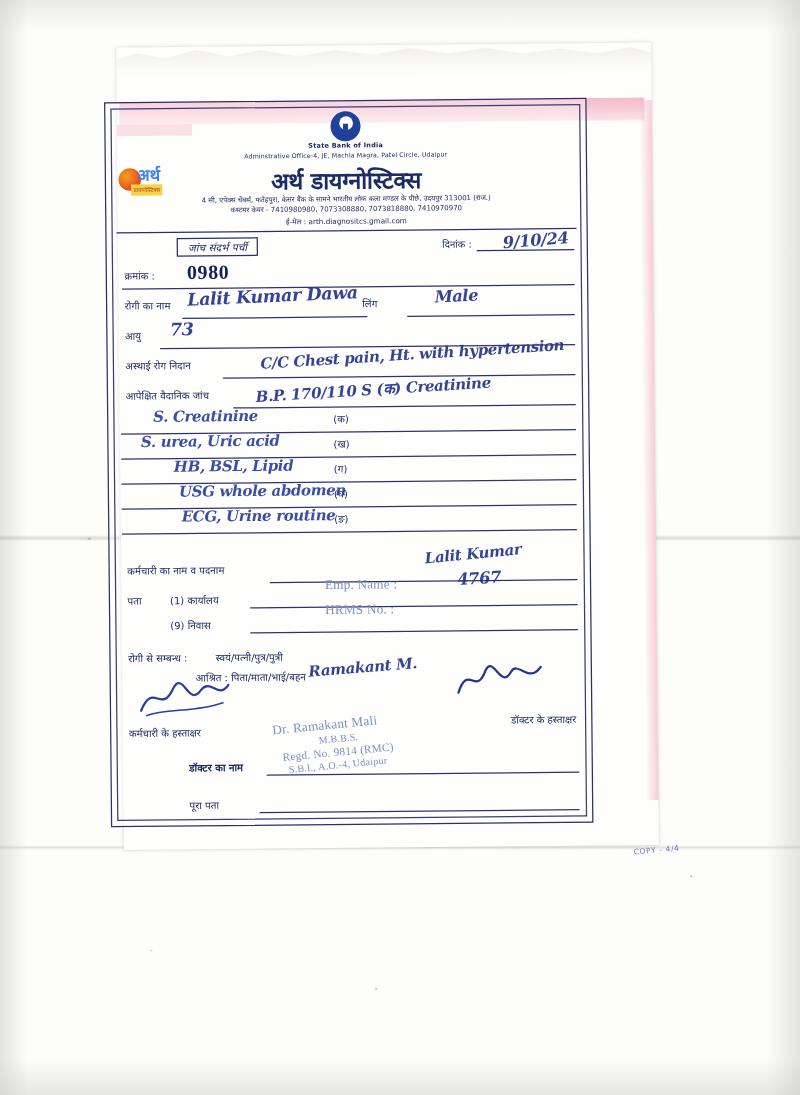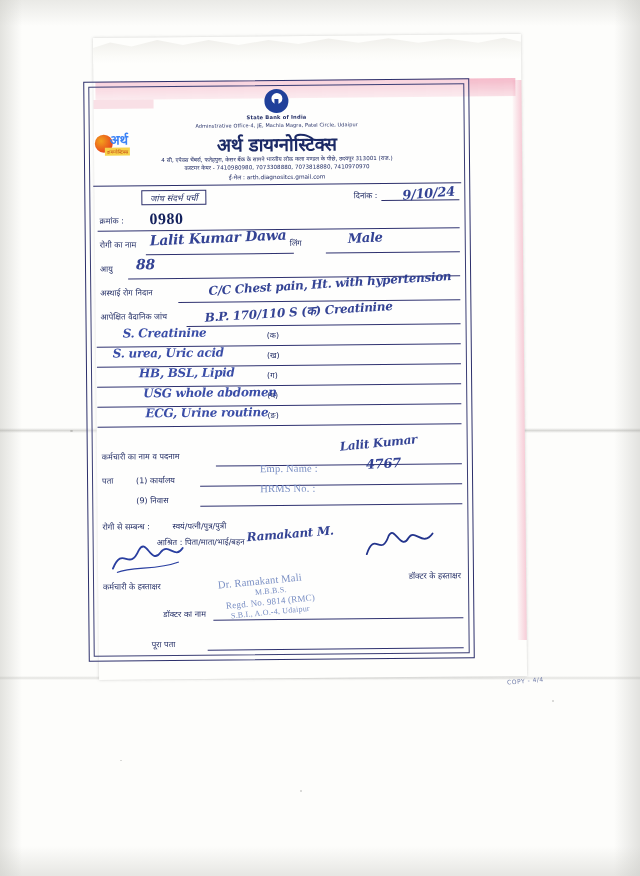--- a/index.html
+++ b/index.html
@@ -385,21 +385,21 @@
 
     <div class="row-label" style="left:14px; top:156px;">रोगी का नाम</div>
     <div class="rule" style="left:60px; top:172px; width:148px;"></div>
     <div class="row-label" style="left:204px; top:156px;">लिंग</div>
     <div class="rule" style="left:240px; top:172px; width:134px;"></div>
     <div class="hw dk" style="left:64px; top:148px; font-size:14px; transform:rotate(-2deg);">Lalit Kumar Dawa</div>
     <div class="hw dk" style="left:262px; top:150px; font-size:13px; transform:rotate(-2deg);">Male</div>
 
     <div class="row-label" style="left:14px; top:180px;">आयु</div>
     <div class="rule" style="left:42px; top:196px; width:332px;"></div>
-    <div class="hw dk" style="left:50px; top:174px; font-size:14px;">88</div>
+    <div class="hw dk" style="left:50px; top:174px; font-size:14px;">73</div>
 
     <div class="row-label" style="left:14px; top:204px;">अस्थाई रोग निदान</div>
     <div class="rule" style="left:92px; top:220px; width:282px;"></div>
     <div class="hw dk" style="left:122px; top:196px; font-size:12px; transform:rotate(-3deg);">C/C Chest pain, Ht. with hypertension</div>
 
     <div class="row-label" style="left:14px; top:228px;">आपेक्षित वैदानिक जांच</div>
     <div class="rule" style="left:100px; top:244px; width:274px;"></div>
     <div class="hw dk" style="left:118px; top:222px; font-size:12px; transform:rotate(-3deg);">B.P. 170/110  S (क) Creatinine</div>
 
     <div class="bracket" style="left:180px; top:248px;">(क)</div>
@@ -453,21 +453,21 @@
     <div class="row-label" style="left:14px; top:498px;">कर्मचारी के हस्ताक्षर</div>
     <div class="row-label" style="right:12px; top:490px;">डॉक्टर के हस्ताक्षर</div>
 
     <div style="position:absolute; left:130px; top:494px; transform:rotate(-5deg);">
       <div class="preprint big" style="position:relative; left:0; top:0;">Dr. Ramakant Mali</div>
       <div class="preprint sm" style="position:relative; left:36px; top:1px;">M.B.B.S.</div>
       <div class="preprint" style="position:relative; left:6px; top:2px;">Regd. No. 9814 (RMC)</div>
       <div class="preprint sm" style="position:relative; left:10px; top:3px;">S.B.I., A.O.-4, Udaipur</div>
     </div>
 
-    <div class="row-label" style="left:74px; top:526px;">डॉक्टर का नाम</div>
+    <div class="row-label" style="left:62px; top:526px;font-weight:bold;">डॉक्टर का नाम</div>
     <div class="rule" style="left:124px; top:538px; width:250px;"></div>
 
     <div class="row-label" style="left:62px; top:556px;text-align:center;">पूरा पता</div>
     <div class="rule" style="left:118px; top:568px; width:256px;"></div>
   </div>
 
   <div id="copy-stamp" style="right:96px; bottom:192px;">COPY - 4/4</div>
 
 </div>
 

